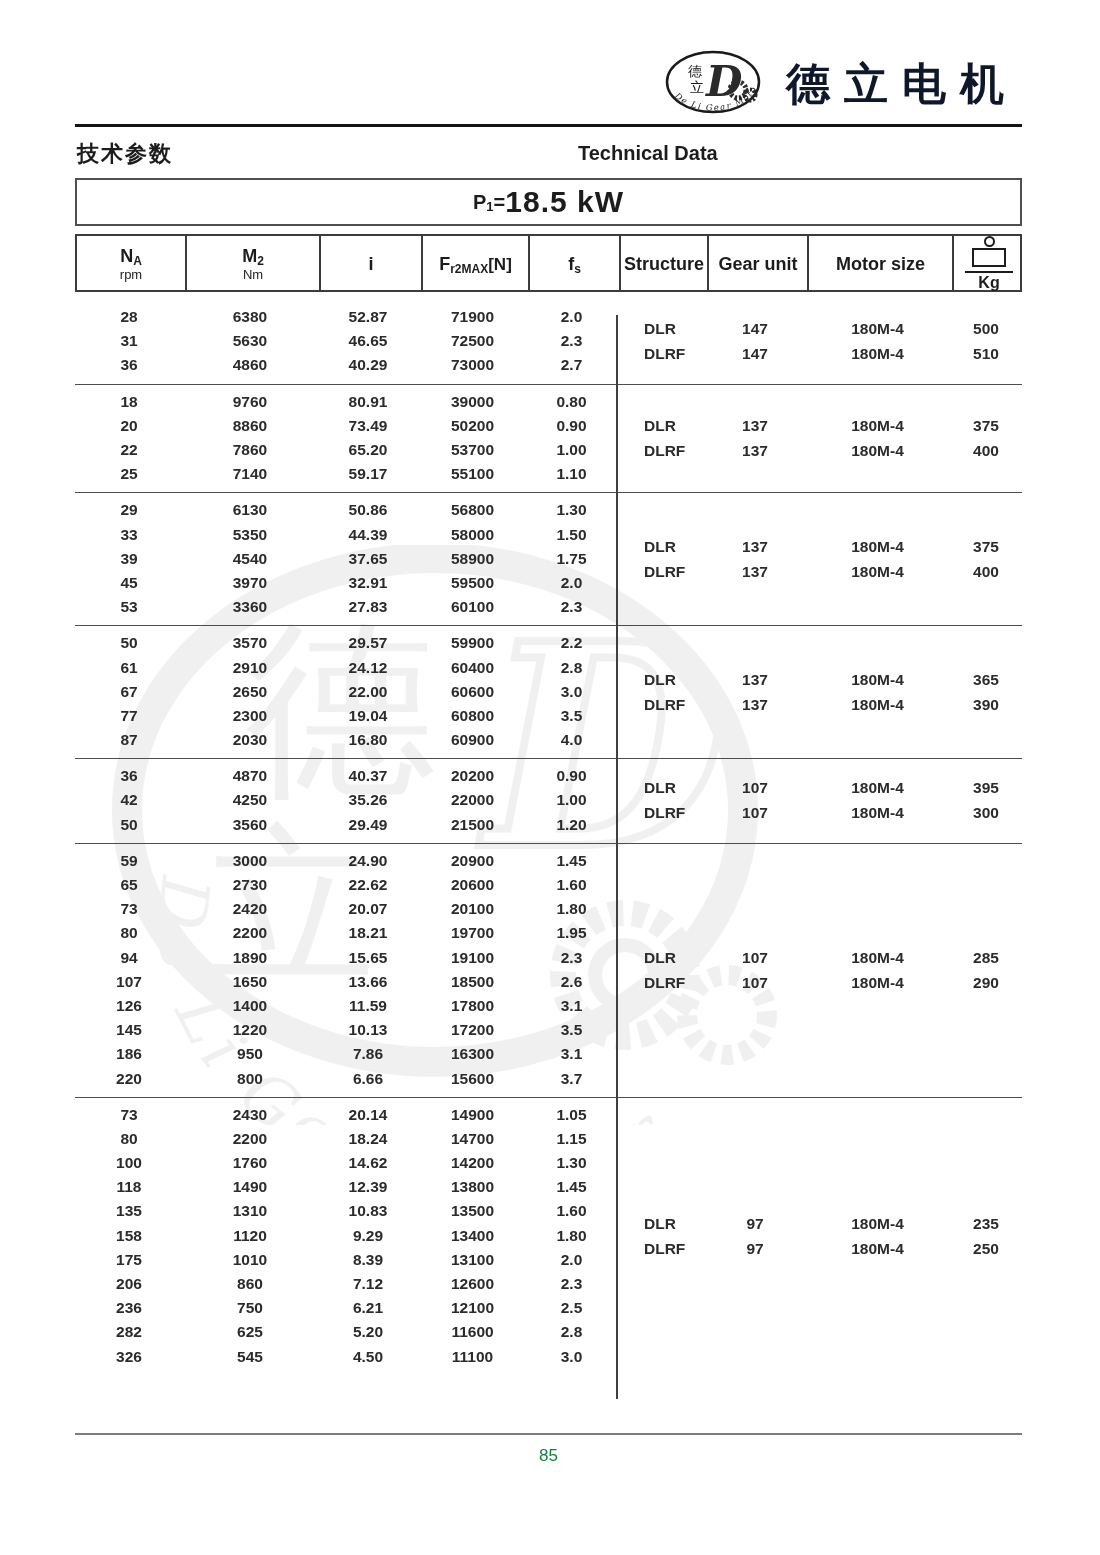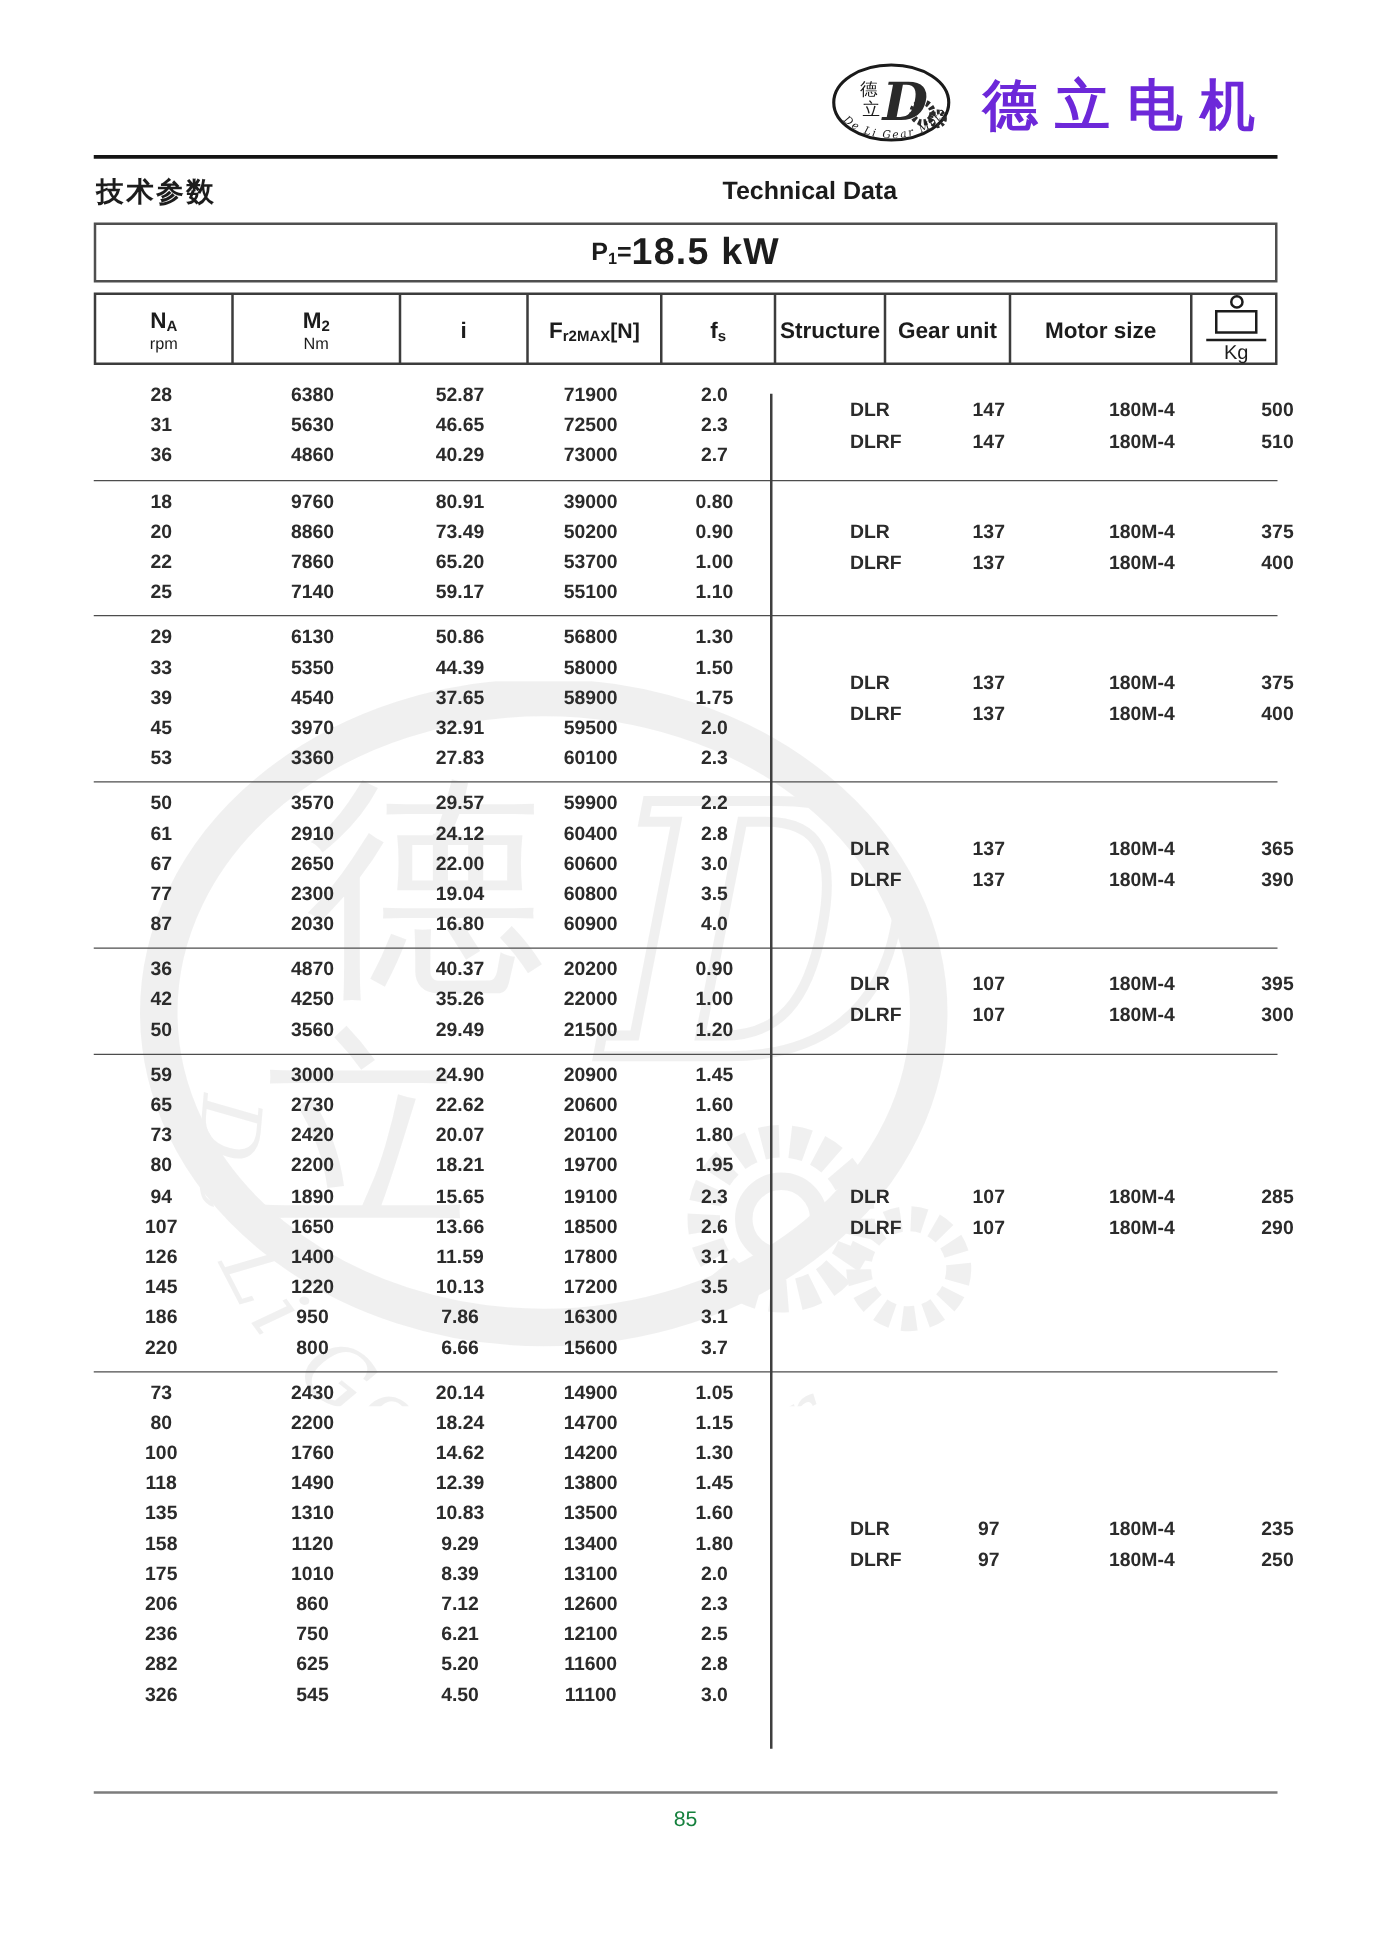--- a/index.html
+++ b/index.html
@@ -3,21 +3,21 @@
 <meta charset="utf-8">
 <style>
   html,body{margin:0;padding:0;background:#ffffff;}
   .page{position:relative;width:1100px;height:1555px;background:#ffffff;overflow:hidden;
         font-family:"Liberation Sans", sans-serif;color:#1c1c1c;}
   .content{position:absolute;left:75px;top:0;width:947px;height:1555px;}
 
   
   .brand{position:absolute;top:46px;right:4px;display:flex;align-items:center;gap:14px;}
   .brand-name{font-family:"DejaVu Serif", serif;font-weight:bold;font-size:44px;
-              letter-spacing:14px;color:#6d28d9;white-space:nowrap;}
+              letter-spacing:14px;color:#0f172a;white-space:nowrap;}
   .logo-svg{display:block;}
 
   
   .top-rule{position:absolute;top:124px;left:0;width:947px;height:3px;background:#141414;}
   .title-cn{position:absolute;top:139px;left:2px;font-size:22px;font-weight:bold;letter-spacing:2px;}
   .title-en{position:absolute;top:142px;left:503px;font-size:20px;font-weight:bold;}
 
   .power-box{position:absolute;top:178px;left:0;width:947px;height:48px;box-sizing:border-box;
              border:2px solid #4f4f4f;display:flex;align-items:center;justify-content:center;}
   .power-box .psym{font-size:20px;font-weight:bold;}
@@ -32,32 +32,32 @@
   .thead>div{box-sizing:border-box;border-left:2px solid #3c3c3c;display:flex;flex-direction:column;
              align-items:center;justify-content:center;line-height:1.15;}
   .thead>div:first-child{border-left:none;}
   .hmain{font-size:18px;font-weight:bold;}
   .hsub{font-size:12px;font-weight:bold;position:relative;top:3px;}
   .hunit{font-size:13px;font-weight:normal;margin-top:1px;}
   .hbracket{font-size:17px;font-weight:bold;}
   .weight-ring{width:7px;height:7px;border:2px solid #1c1c1c;border-radius:50%;margin-bottom:1px;}
   .weight-box{width:30px;height:15px;border:2px solid #1c1c1c;}
   .kg-divider{width:48px;border-top:2px solid #1c1c1c;margin:4px 0 1px;}
-  .kg-label{font-size:16px;font-weight:normal;}
+  .kg-label{font-size:16px;font-weight:bold;}
 
   
   .tbody{position:absolute;top:300px;left:0;width:947px;font-weight:bold;}
   .vline{position:absolute;left:541px;top:315px;width:2px;height:1084px;background:#3f3f3f;}
   .tgroup{position:relative;padding:5px 0 6px;border-bottom:1px solid #4d4d4d;}
   .tgroup:last-child{border-bottom:none;}
   .trow{height:24.2px;display:grid;grid-template-columns:108px 134px 102px 107px 91px;align-items:center;}
   .tcell{text-align:center;font-size:15.5px;color:#2b2b2b;}
   .tright{position:absolute;top:0;bottom:0;right:0;width:405px;display:flex;flex-direction:column;
           justify-content:center;}
-  .arow{height:25px;display:grid;grid-template-columns:88px 100px 145px 72px;align-items:center;padding-left:36px;}
+  .arow{height:25px;display:grid;grid-template-columns:88px 100px 145px 72px;align-items:center;}
   .acell{text-align:center;font-size:15.5px;color:#2b2b2b;}
   .acell.structure{text-align:left;padding-left:27px;}
 
   
   .footer-rule{position:absolute;top:1433px;left:0;width:947px;height:2px;background:#7c7c7c;}
   .page-num{position:absolute;top:1446px;left:0;width:947px;text-align:center;font-size:17px;color:#15803d;}
 
   
   .watermark{position:absolute;left:95px;top:545px;opacity:0.075;z-index:0;pointer-events:none;}
   .content{z-index:1;}

